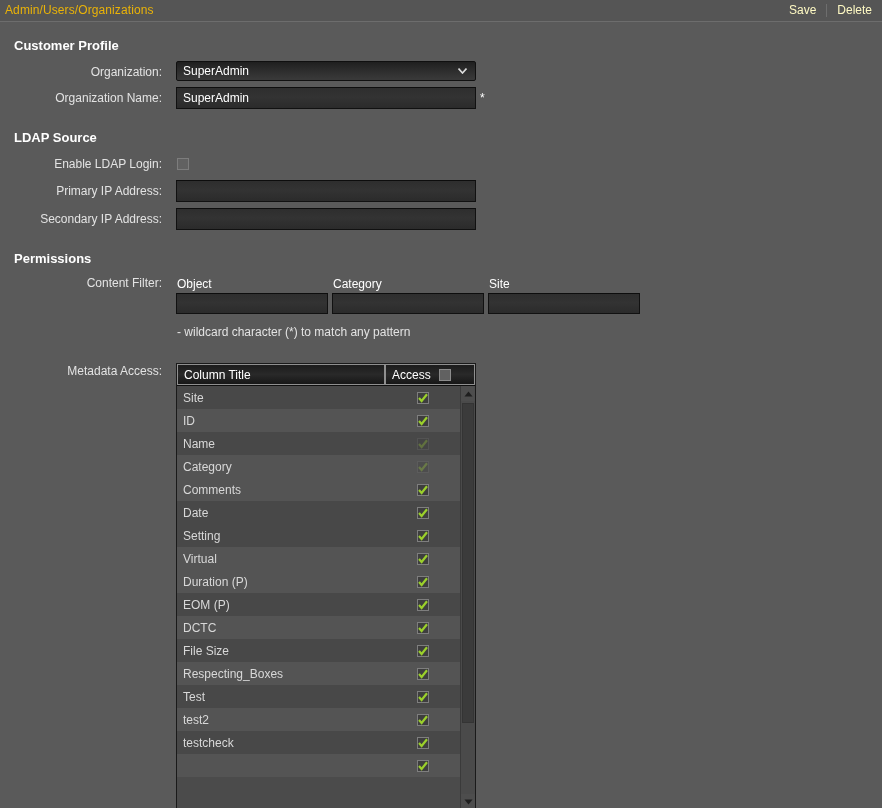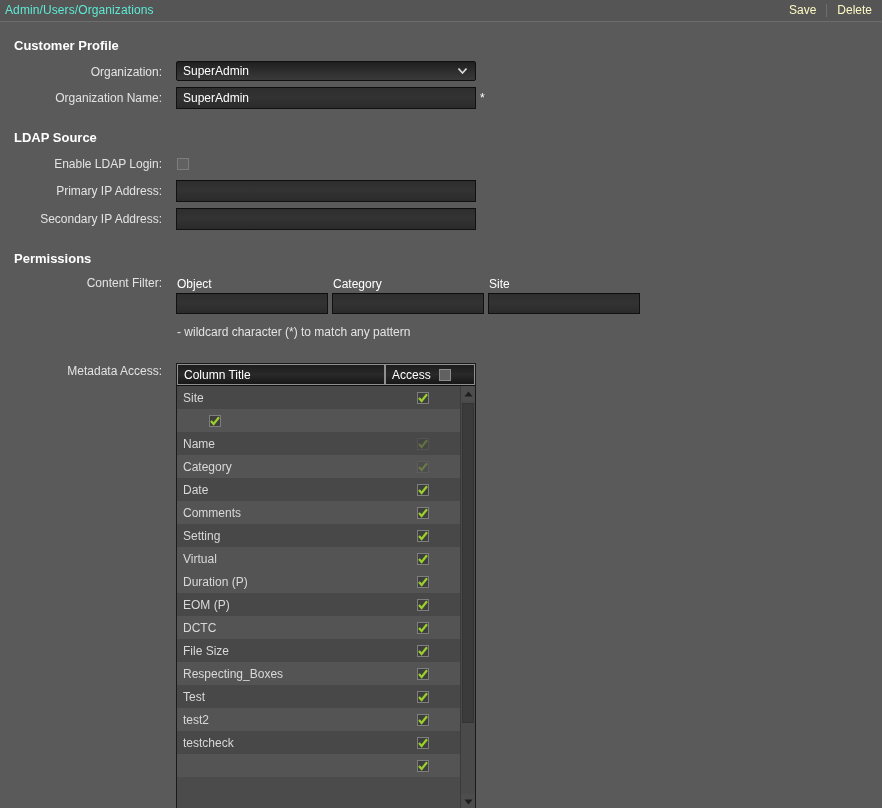--- a/index.html
+++ b/index.html
@@ -25,21 +25,21 @@
     height: 22px;
     background: #555555;
     border-bottom: 1px solid #6d6d6d;
     box-sizing: border-box;
   }
   .topbar-title {
     position: absolute;
     left: 5px;
     top: 3px;
     font-size: 12px;
-    color: #5eead4;
+    color: #eab308;
     letter-spacing: 0.1px;
     white-space: nowrap;
   }
   .topbar-actions {
     position: absolute;
     right: 0;
     top: 2px;
     display: flex;
     align-items: center;
     height: 17px;
@@ -357,20 +357,21 @@
           <div class="grow-label">Site</div>
           <div class="grow-access">
             <div class="chk on">
               <svg width="10" height="10" viewBox="0 0 10 10">
                 <path d="M1 5 L3.6 8 L9 1.2" fill="none" stroke="#9bd02b" stroke-width="2.2"></path>
               </svg>
             </div>
           </div>
         </div>
         <div class="grow odd">
+          <div class="grow-label">ID</div>
           <div class="grow-access">
             <div class="chk on">
               <svg width="10" height="10" viewBox="0 0 10 10">
                 <path d="M1 5 L3.6 8 L9 1.2" fill="none" stroke="#9bd02b" stroke-width="2.2"></path>
               </svg>
             </div>
           </div>
         </div>
         <div class="grow even">
           <div class="grow-label">Name</div>
@@ -385,32 +386,32 @@
         <div class="grow odd">
           <div class="grow-label">Category</div>
           <div class="grow-access">
             <div class="chk off">
               <svg width="10" height="10" viewBox="0 0 10 10">
                 <path d="M1 5 L3.6 8 L9 1.2" fill="none" stroke="#9bd02b" stroke-width="2.2"></path>
               </svg>
             </div>
           </div>
         </div>
+        <div class="grow odd">
+          <div class="grow-label">Comments</div>
+          <div class="grow-access">
+            <div class="chk on">
+              <svg width="10" height="10" viewBox="0 0 10 10">
+                <path d="M1 5 L3.6 8 L9 1.2" fill="none" stroke="#9bd02b" stroke-width="2.2"></path>
+              </svg>
+            </div>
+          </div>
+        </div>
         <div class="grow even">
           <div class="grow-label">Date</div>
-          <div class="grow-access">
-            <div class="chk on">
-              <svg width="10" height="10" viewBox="0 0 10 10">
-                <path d="M1 5 L3.6 8 L9 1.2" fill="none" stroke="#9bd02b" stroke-width="2.2"></path>
-              </svg>
-            </div>
-          </div>
-        </div>
-        <div class="grow odd">
-          <div class="grow-label">Comments</div>
           <div class="grow-access">
             <div class="chk on">
               <svg width="10" height="10" viewBox="0 0 10 10">
                 <path d="M1 5 L3.6 8 L9 1.2" fill="none" stroke="#9bd02b" stroke-width="2.2"></path>
               </svg>
             </div>
           </div>
         </div>
         <div class="grow even">
           <div class="grow-label">Setting</div>

